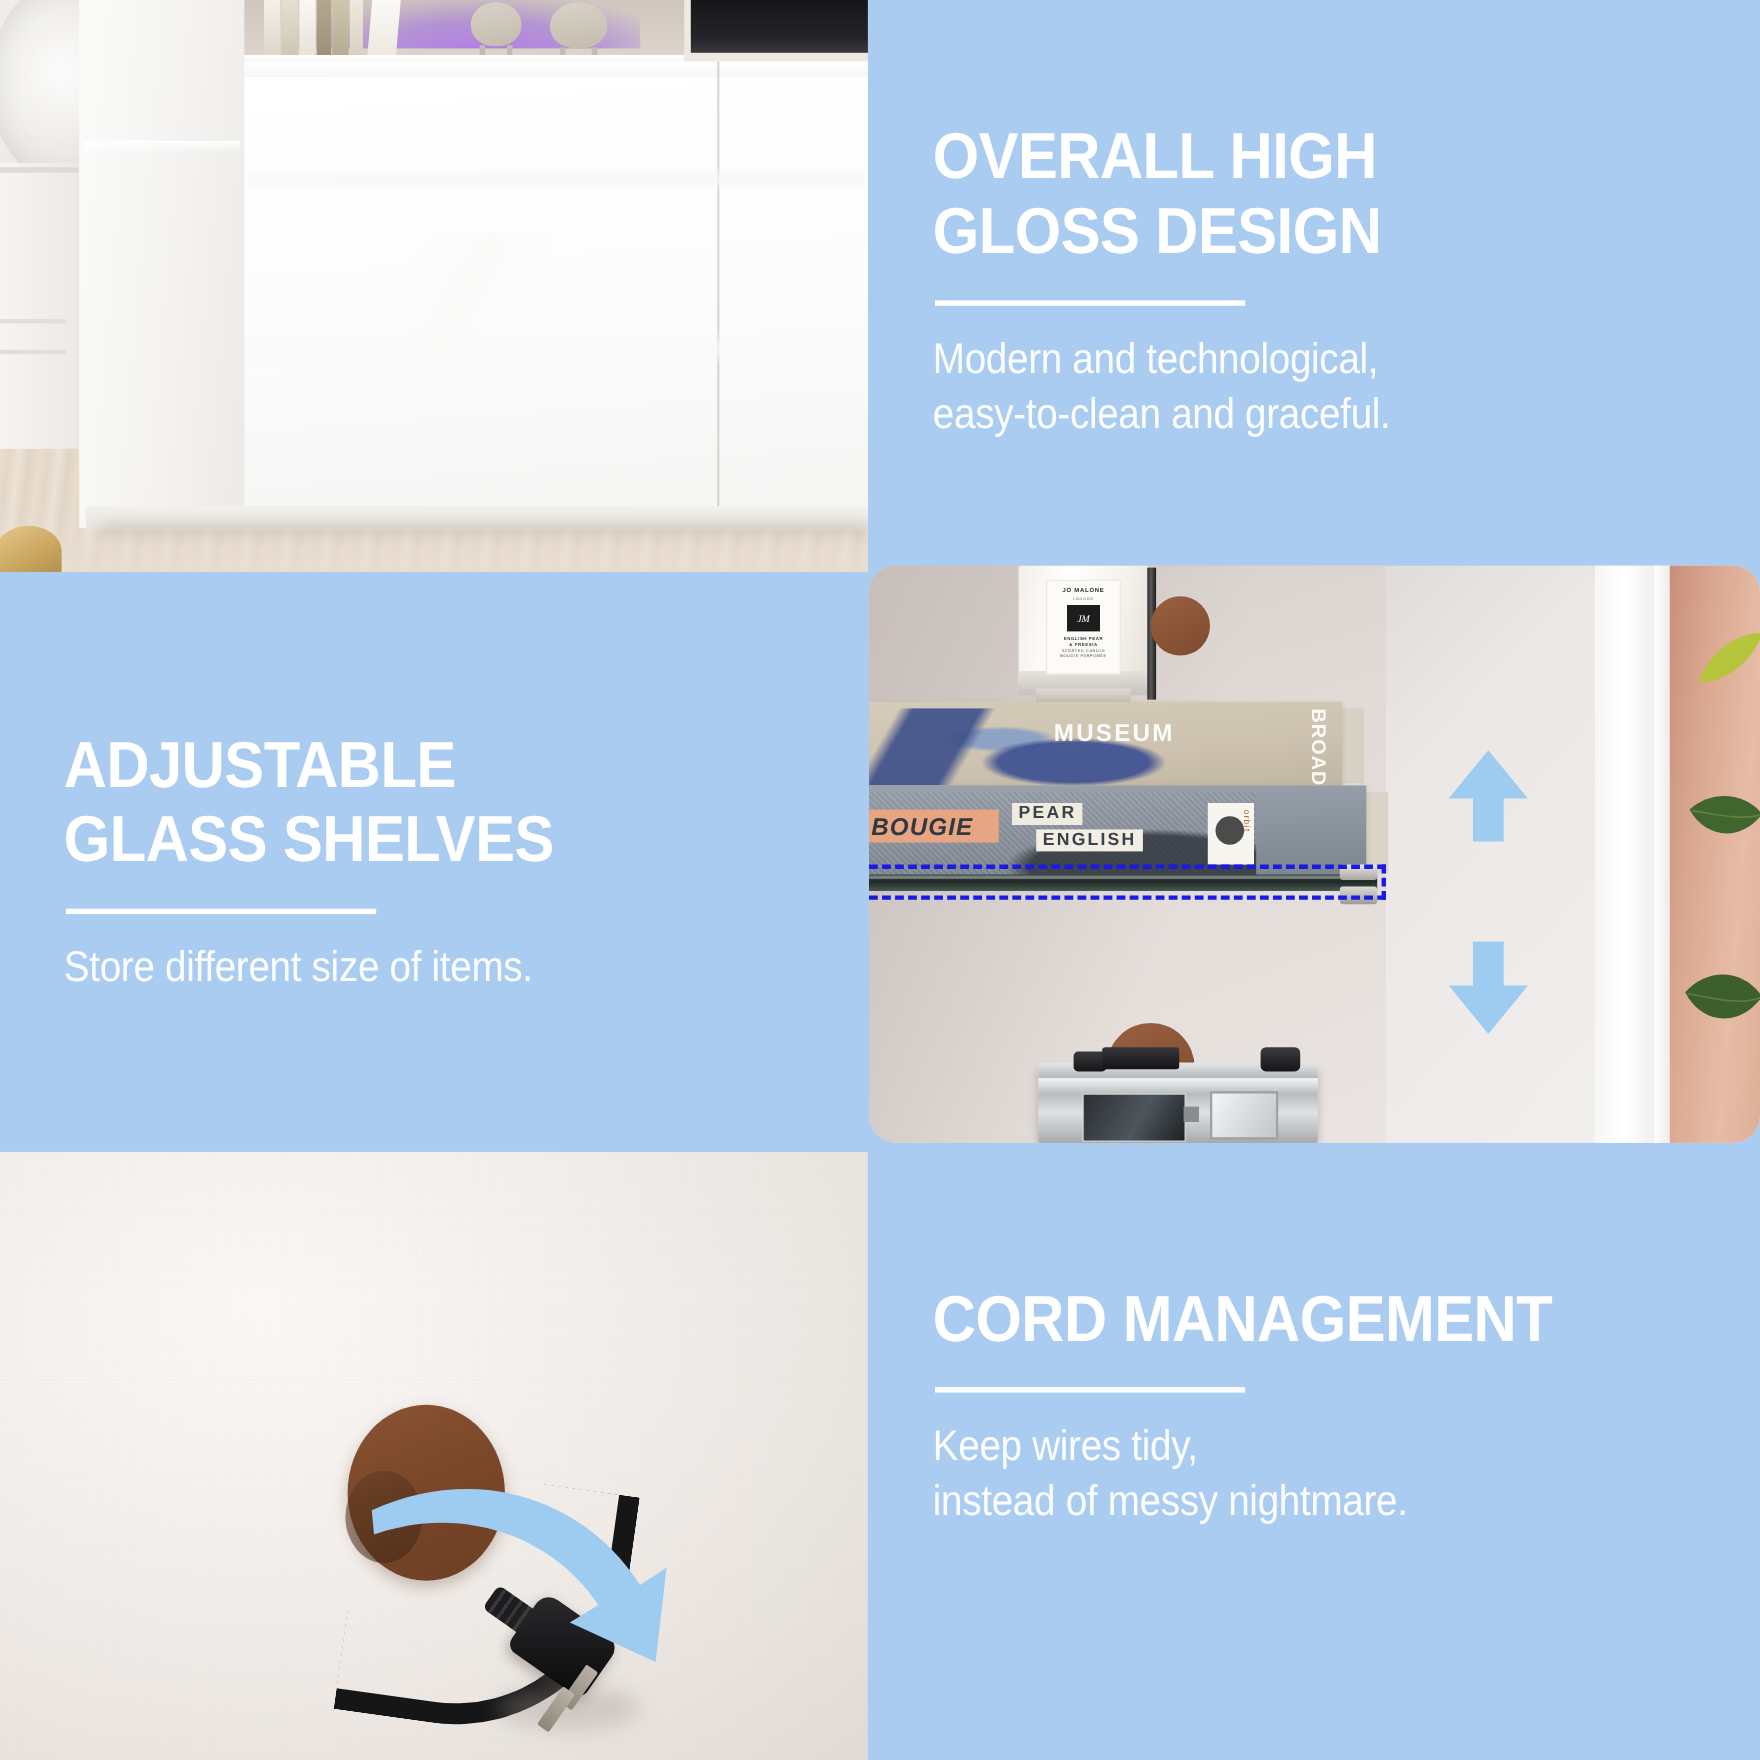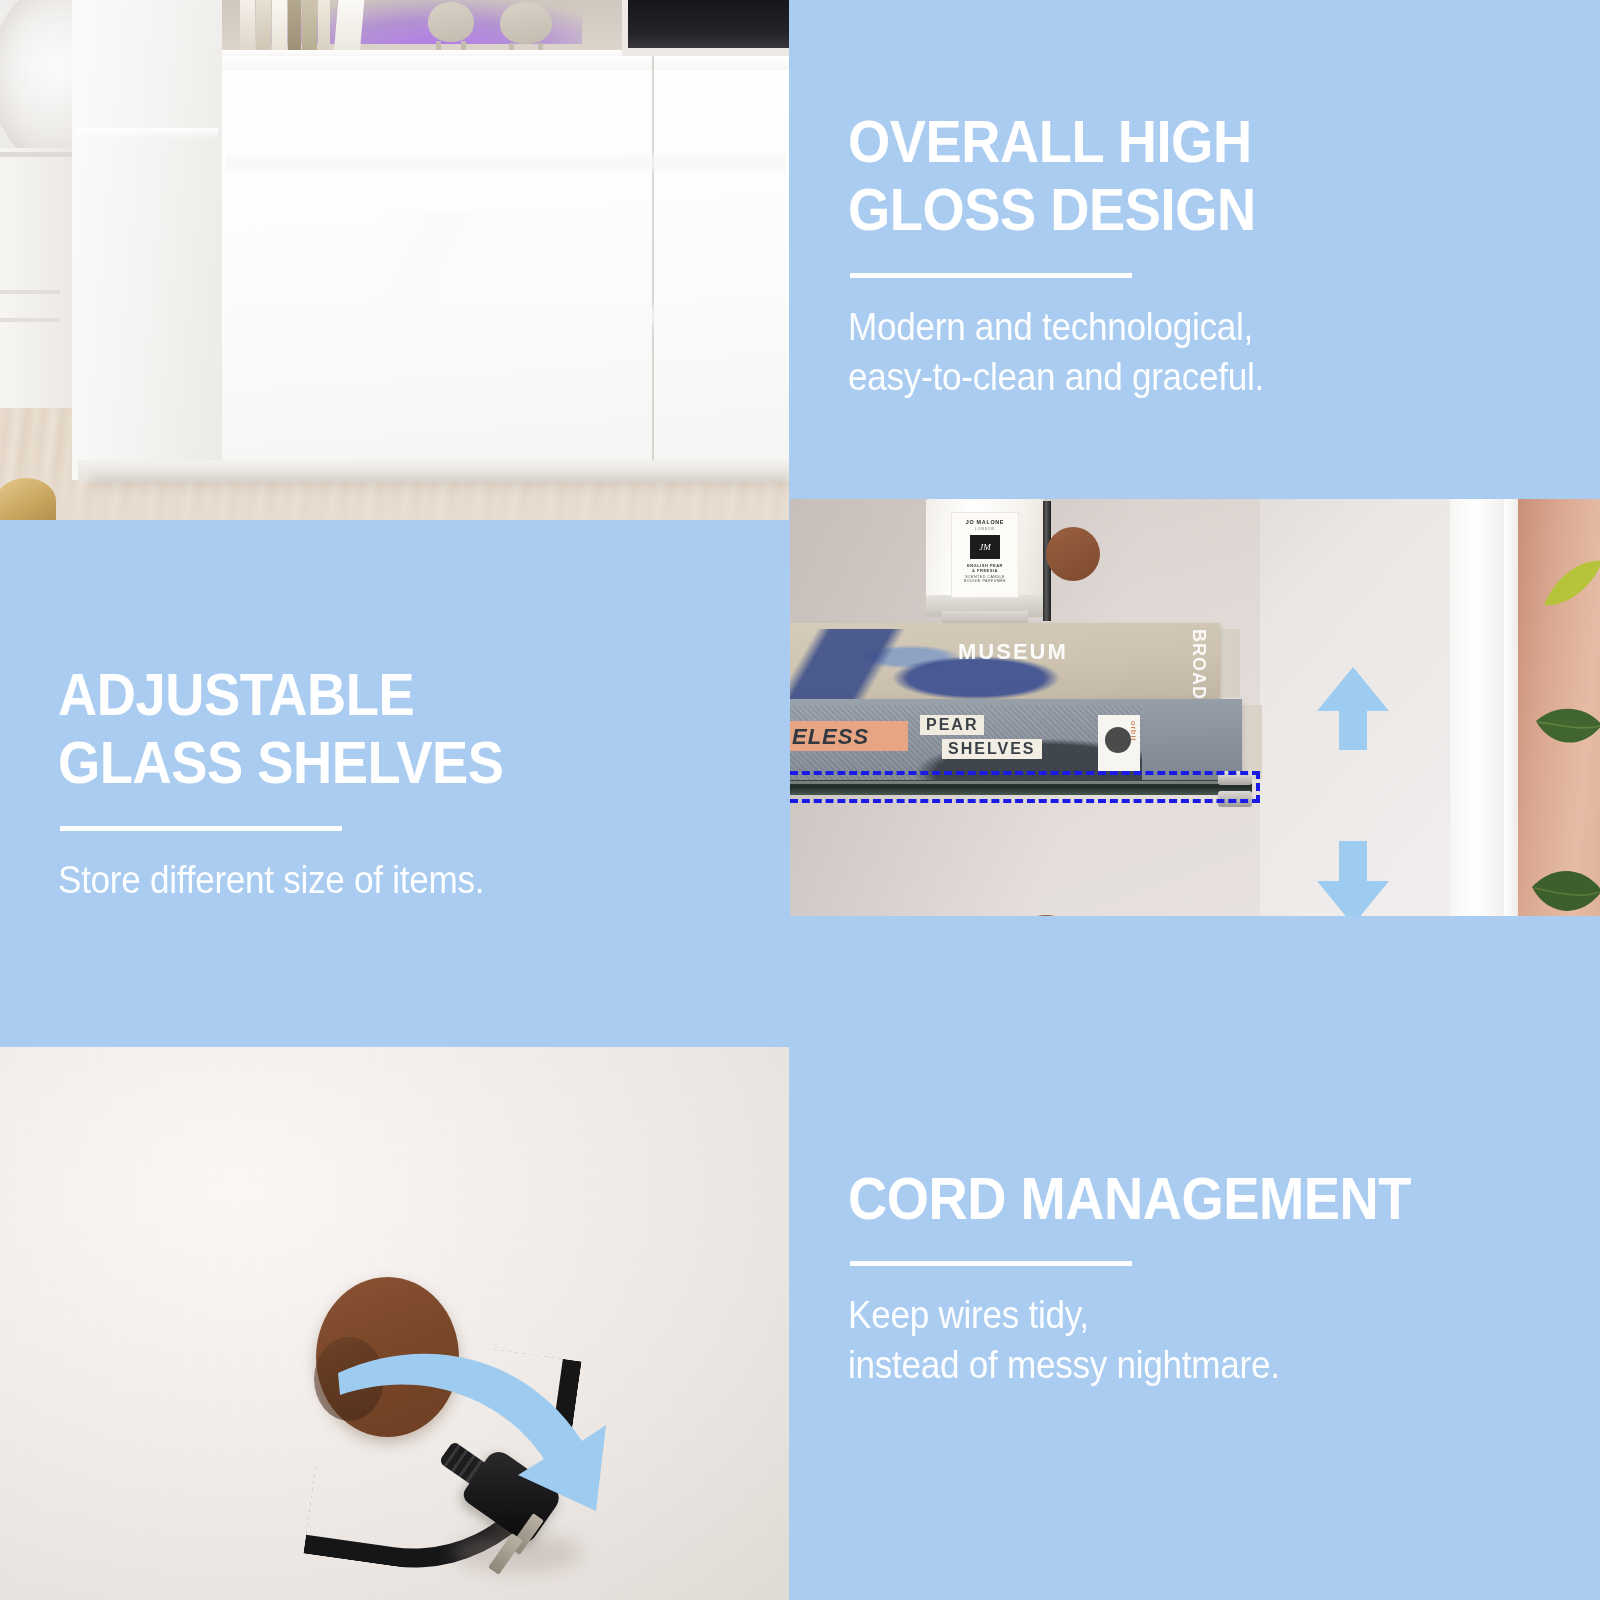--- a/index.html
+++ b/index.html
@@ -5,21 +5,21 @@
   html,body{margin:0;padding:0;background:#fff;}
   body{width:1600px;height:1600px;overflow:hidden;font-family:"Liberation Sans",sans-serif;}
 
   #page{position:relative;width:1600px;height:1600px;background:#A9CCF0;}
 
   
   .cell{position:absolute;overflow:hidden;}
   .c-tl{left:0;top:0;width:789px;height:520px;}
   .c-tr{left:790px;top:0;width:810px;height:520px;}
   .c-ml{left:0;top:521px;width:789px;height:525px;}
-  .c-mr{left:790px;top:499px;width:810px;height:417px;}
+  .c-mr{left:790px;top:514px;width:810px;height:525px;border-radius:25px;}
   .c-bl{left:0;top:1047px;width:789px;height:553px;}
   .c-br{left:790px;top:1047px;width:810px;height:484px;}
 
   .blue{background:#A9CCF0;}
 
   
   .txt{position:absolute;}
   .title{
     color:#ffffff;
     font-family:"Liberation Sans",sans-serif;
@@ -364,24 +364,24 @@
     <div class="mr-book1-pages"></div>
     <div class="mr-book1"></div>
     <div class="mr-b1-art"></div>
     <div class="mr-b1-word" style="left:168px;" data-bind="panels.3.props.book_top_word">MUSEUM</div>
     <div class="mr-b1-word2" data-bind="panels.3.props.book_top_word2">BROADWAY</div>
 
     <div class="mr-book2-pages"></div>
     <div class="mr-book2"></div>
     <div class="mr-b2-art"></div>
     <div class="mr-b2-orange">
-      <span data-bind="panels.3.props.book_bottom_series">ELESS</span>
+      <span data-bind="panels.3.props.book_bottom_series">BOUGIE</span>
     </div>
     <div class="mr-b2-t1" data-bind="panels.3.props.book_bottom_author1">PEAR</div>
-    <div class="mr-b2-t2" data-bind="panels.3.props.book_bottom_author2">SHELVES</div>
+    <div class="mr-b2-t2" data-bind="panels.3.props.book_bottom_author2">ENGLISH</div>
     <div class="mr-b2-orbit">
       <b></b>
       <i data-bind="panels.3.props.book_bottom_publisher">orbit</i>
     </div>
 
     <div class="mr-glass"></div>
     <div class="mr-glass-hl"></div>
     <div class="mr-clip1"></div>
     <div class="mr-clip2"></div>
     <div class="mr-dash-top"></div>

